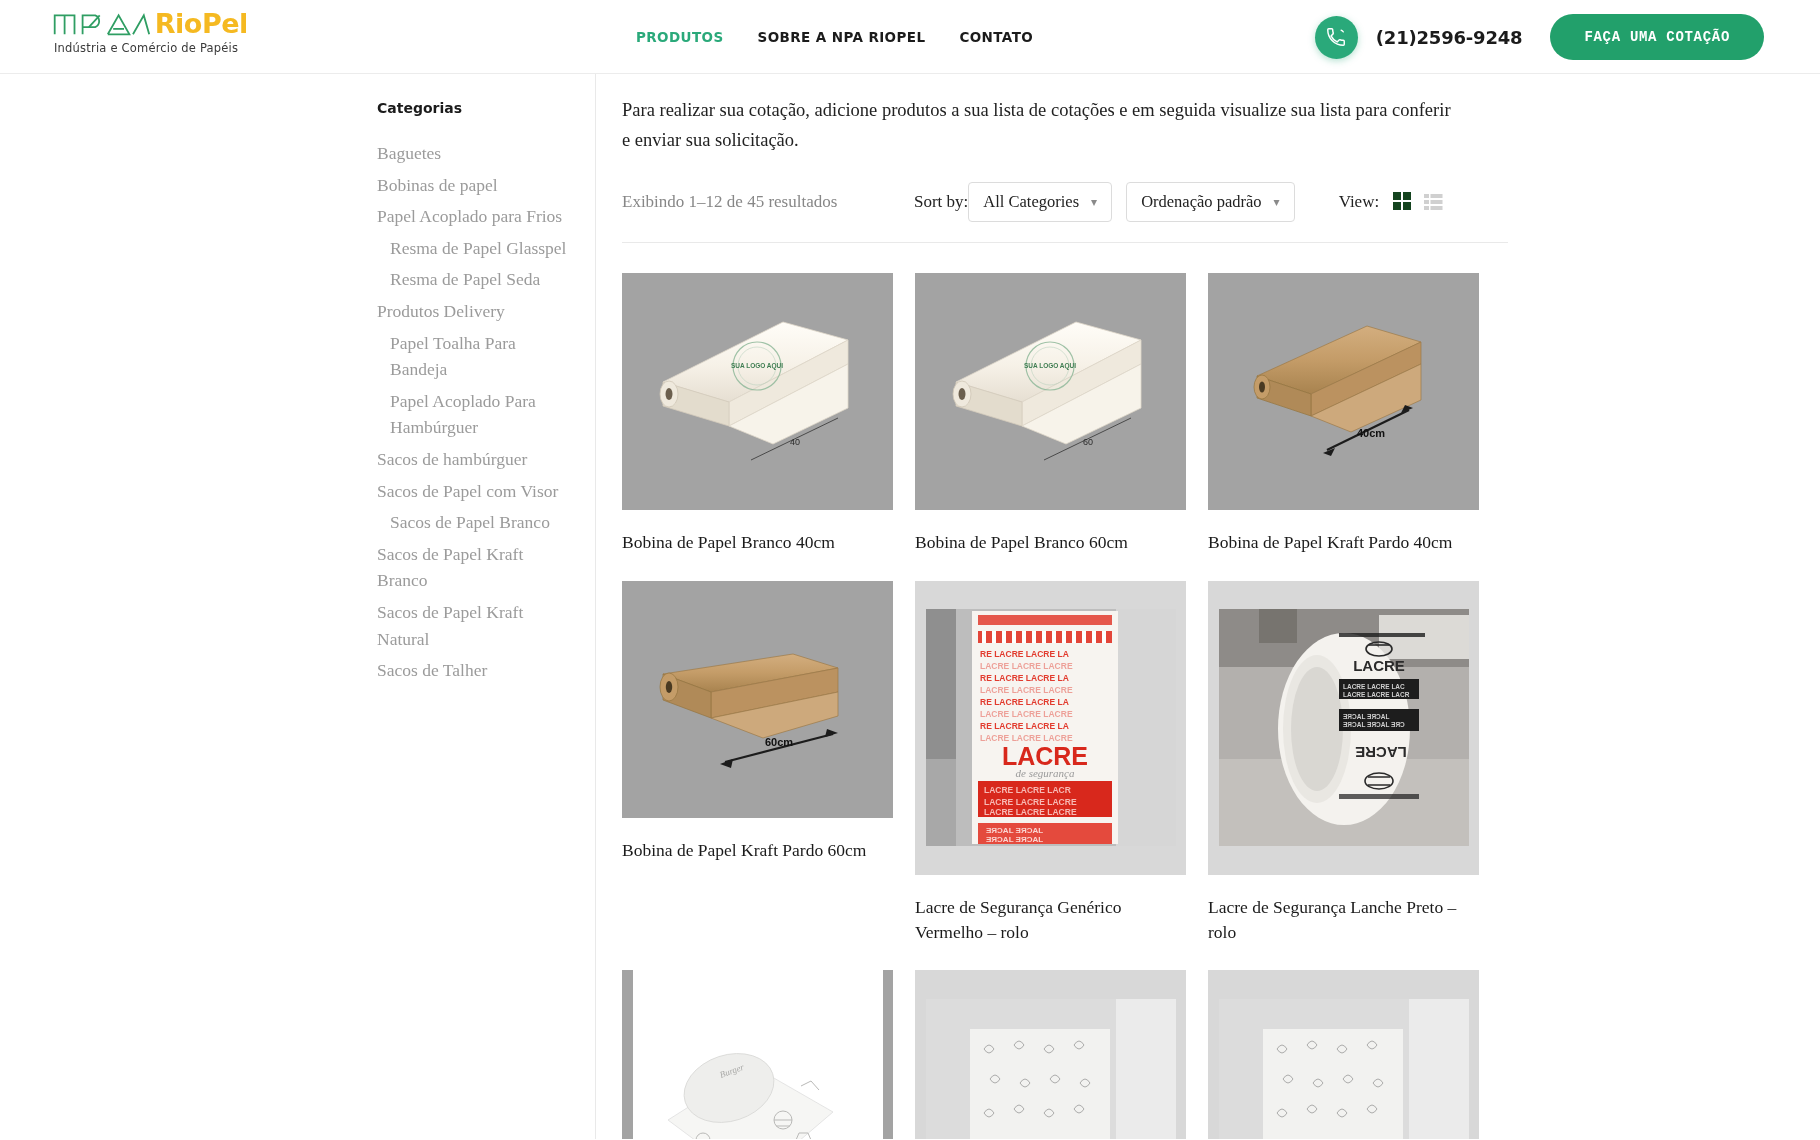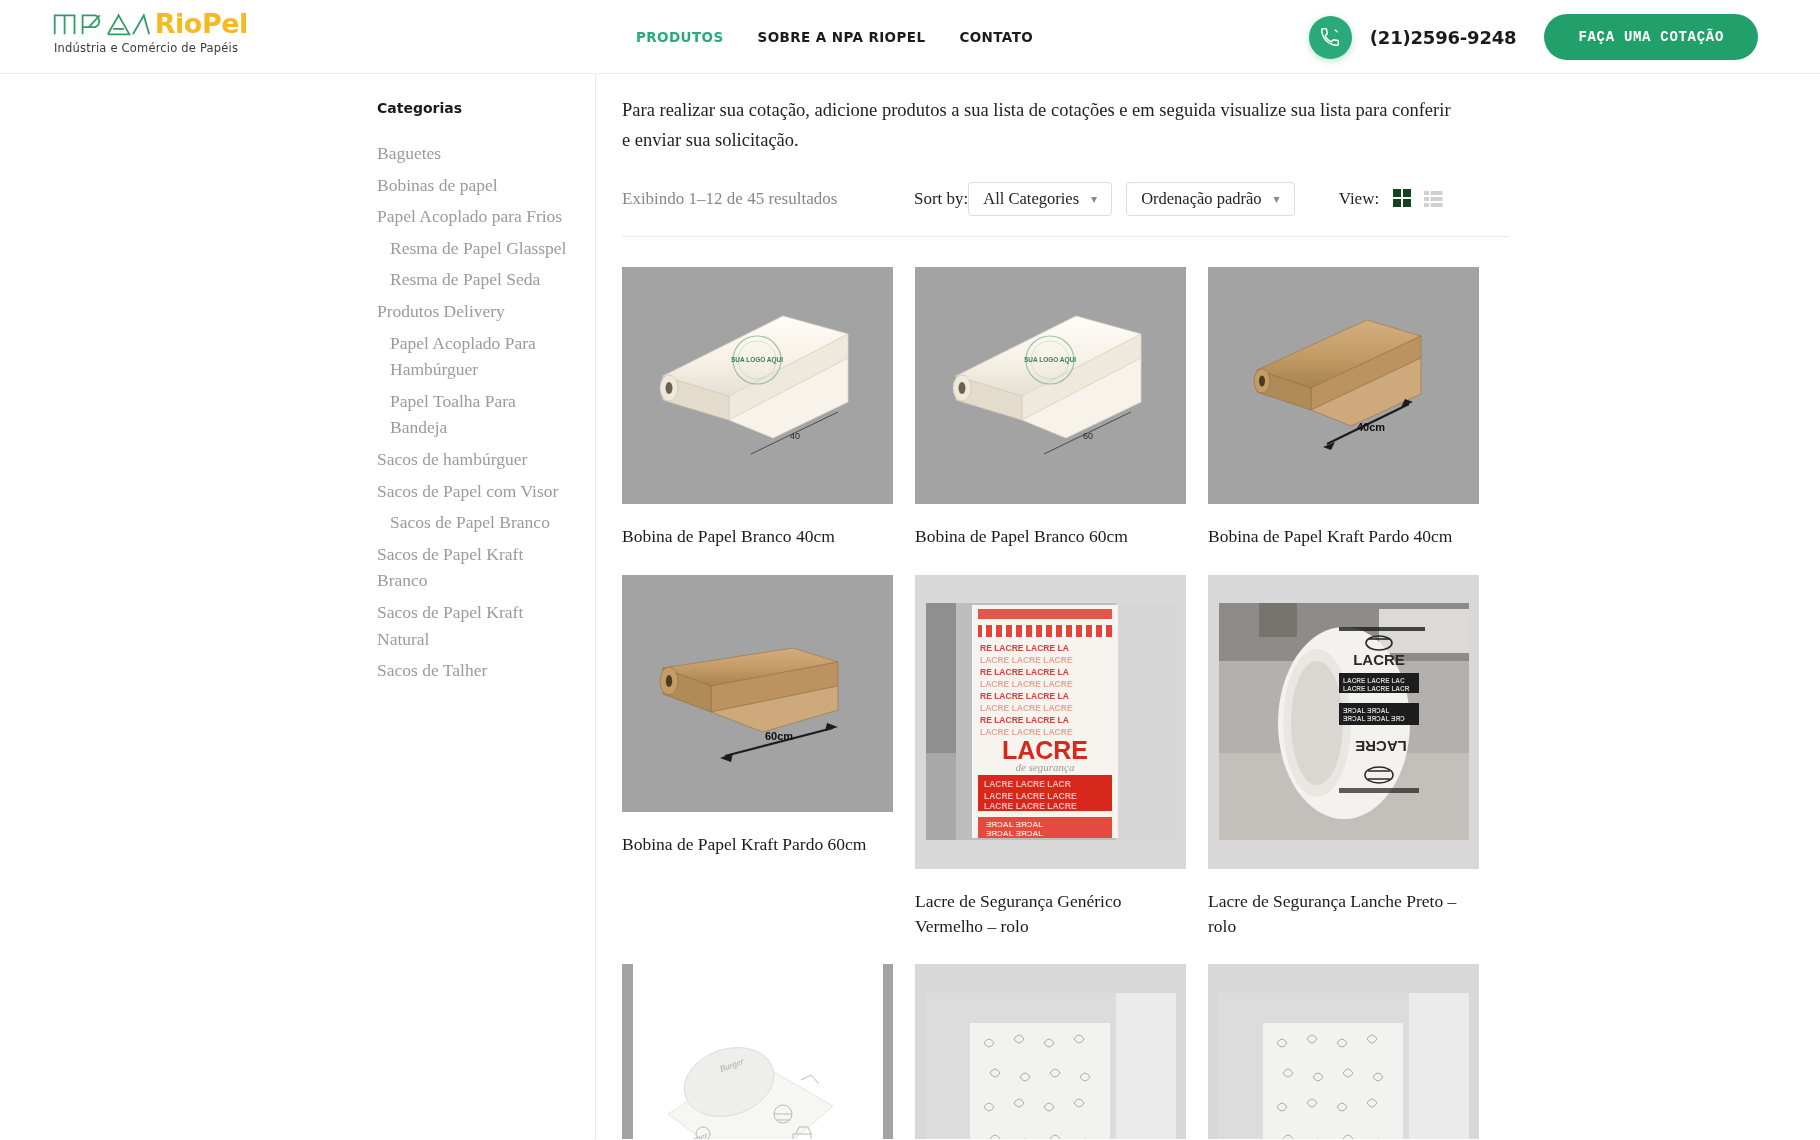--- a/index.html
+++ b/index.html
@@ -44,21 +44,21 @@
   }
   .nav-item {
     font-family: "DejaVu Sans", sans-serif;
     font-size: 13.5px; font-weight: 700;
     letter-spacing: 0.4px; color: #1b1b1b;
     text-decoration: none; cursor: pointer;
   }
   .nav-item.active { color: #2aa97a; }
 
   .header-right {
-    position: absolute; right: 62px; top: 0;
+    position: absolute; right: 56px; top: 0;
     height: 74px; display: flex; align-items: center; gap: 18px;
   }
   .phone-circle {
     width: 43px; height: 43px; border-radius: 50%;
     background: #2aa97a;
     display: flex; align-items: center; justify-content: center;
     box-shadow: 0 2px 7px rgba(42,169,122,0.35);
     cursor: pointer;
   }
   .phone-number {
@@ -129,21 +129,21 @@
     font-size: 17px; color: #878787;
     width: 292px;
   }
   .sort-label {
     font-size: 17px; color: #222222;
   }
   .select-box {
     border: 1px solid #dcdcdc;
     border-radius: 4px;
     background: #ffffff;
-    height: 34px;
+    height: 40px;
     display: flex; align-items: center;
     padding: 0 14px;
     font-size: 16.5px; color: #222222;
     cursor: pointer;
     margin-right: 14px;
     white-space: nowrap;
   }
   .caret {
     margin-left: 12px; color: #8a8a8a;
     font-size: 12px; line-height: 1;
@@ -229,22 +229,22 @@
 
   <aside class="sidebar">
     <div class="sidebar-title">Categorias</div>
     <ul class="cat-list">
       <li class="cat-item">Baguetes</li>
       <li class="cat-item">Bobinas de papel</li>
       <li class="cat-item">Papel Acoplado para Frios</li>
       <li class="cat-item lvl2">Resma de Papel Glasspel</li>
       <li class="cat-item lvl2">Resma de Papel Seda</li>
       <li class="cat-item">Produtos Delivery</li>
+      <li class="cat-item lvl2">Papel Toalha Para Bandeja</li>
       <li class="cat-item lvl2">Papel Acoplado Para Hambúrguer</li>
-      <li class="cat-item lvl2">Papel Toalha Para Bandeja</li>
       <li class="cat-item">Sacos de hambúrguer</li>
       <li class="cat-item">Sacos de Papel com Visor</li>
       <li class="cat-item lvl2">Sacos de Papel Branco</li>
       <li class="cat-item">Sacos de Papel Kraft Branco</li>
       <li class="cat-item">Sacos de Papel Kraft Natural</li>
       <li class="cat-item">Sacos de Talher</li>
     </ul>
   </aside>
 
   <main class="main">

